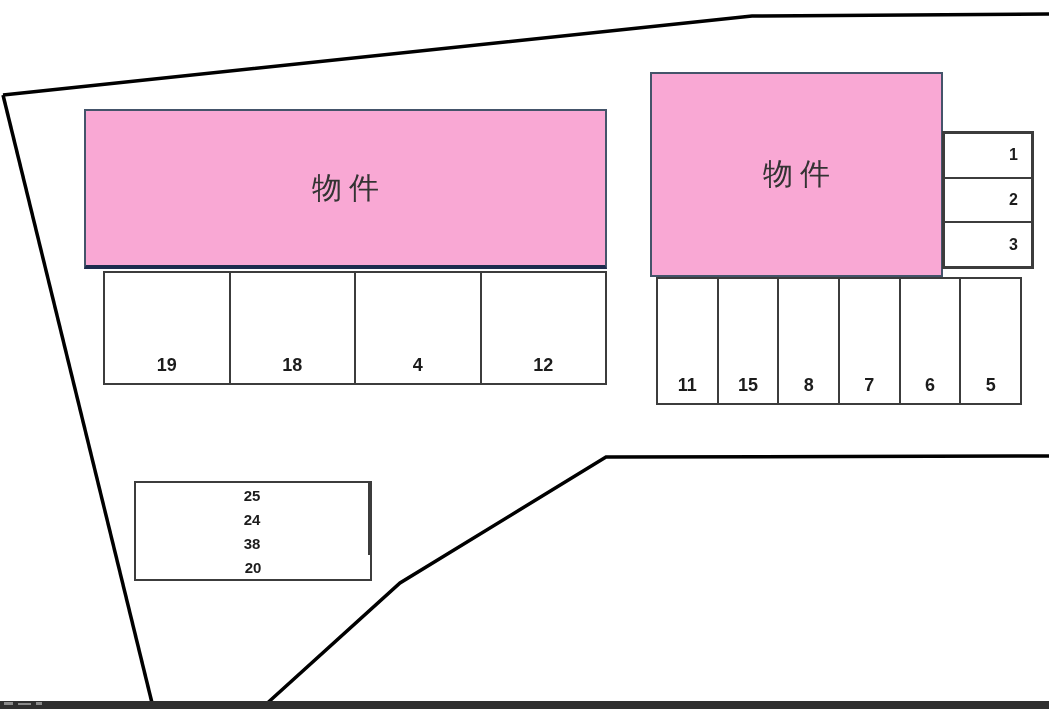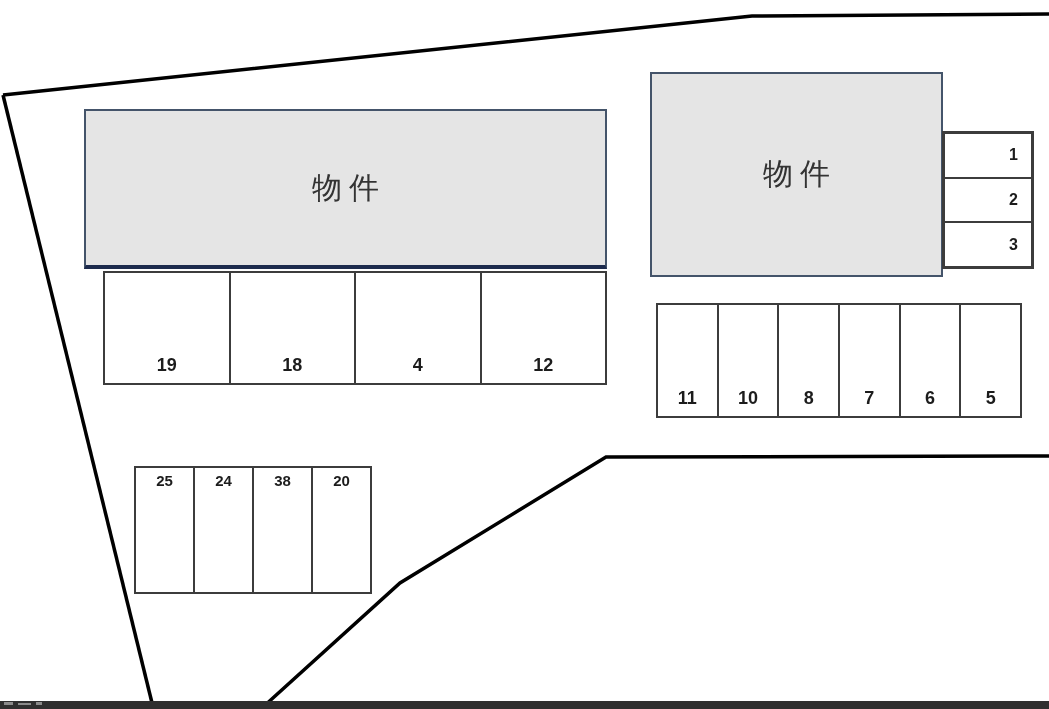--- a/index.html
+++ b/index.html
@@ -30,21 +30,21 @@
     fill:none;
     stroke:var(--boundary-line);
     stroke-width:3.5;
     stroke-linejoin:miter;
     stroke-linecap:butt;
   }
   .building{
     position:absolute;
     box-sizing:border-box;
     border:2px solid var(--building-border);
-    background:#e5e5e5;
+    background:#f9a8d4;
     display:flex;align-items:center;justify-content:center;
   }
   .building-left{
     left:84px;top:109px;width:523px;height:160px;
     border-bottom-width:4px;border-bottom-color:#1d2b4d;
   }
   .building-right{
     left:650px;top:72px;width:293px;height:205px;
   }
   .building-label{
@@ -69,36 +69,36 @@
   }
   .stall-row .stall:last-child{border-right:none;}
   .stall .num{
     font-weight:bold;
     color:var(--stall-number);
   }
   
   .row-bottom .stall{align-items:flex-end;justify-content:center;}
   .row-bottom .num{font-size:18px;padding-bottom:7px;}
   .row-under-left{left:103px;top:271px;width:504px;height:114px;}
-  .row-under-right{left:656px;top:277px;width:366px;height:115px;margin-top:26px;}
+  .row-under-right{left:656px;top:277px;width:366px;height:128px;}
   
   .col-right{
     left:942px;top:131px;width:92px;height:138px;
     flex-direction:column;
     border-width:3px;
   }
   .col-right .stall{
     border-right:none;
     border-bottom:2px solid var(--stall-border);
     align-items:center;justify-content:flex-end;
   }
   .col-right .stall:last-child{border-bottom:none;}
   .col-right .num{font-size:16px;padding-right:13px;}
   
-  .row-lower-left{left:134px;top:466px;width:238px;height:128px;}
+  .row-lower-left{left:134px;top:481px;width:238px;height:100px;flex-direction:column;}
   .row-lower-left .stall{align-items:flex-start;justify-content:center;}
   .row-lower-left .num{font-size:15px;padding-top:4px;}
 </style>
 </head>
 <body>
 
 <div class="stage">
 
   <svg class="boundary-svg" viewBox="0 0 1049 709" xmlns="http://www.w3.org/2000/svg">
     <polyline points="3,95 752,16 1049,14"></polyline>
@@ -133,21 +133,21 @@
     <div class="stall">
         <span class="num">12</span>
       </div>
   </div>
 
   <div class="stall-row row-bottom row-under-right">
     <div class="stall">
         <span class="num">11</span>
       </div>
     <div class="stall">
-        <span class="num">10</span>
+        <span class="num">15</span>
       </div>
     <div class="stall">
         <span class="num">8</span>
       </div>
     <div class="stall">
         <span class="num">7</span>
       </div>
     <div class="stall">
         <span class="num">6</span>
       </div>

